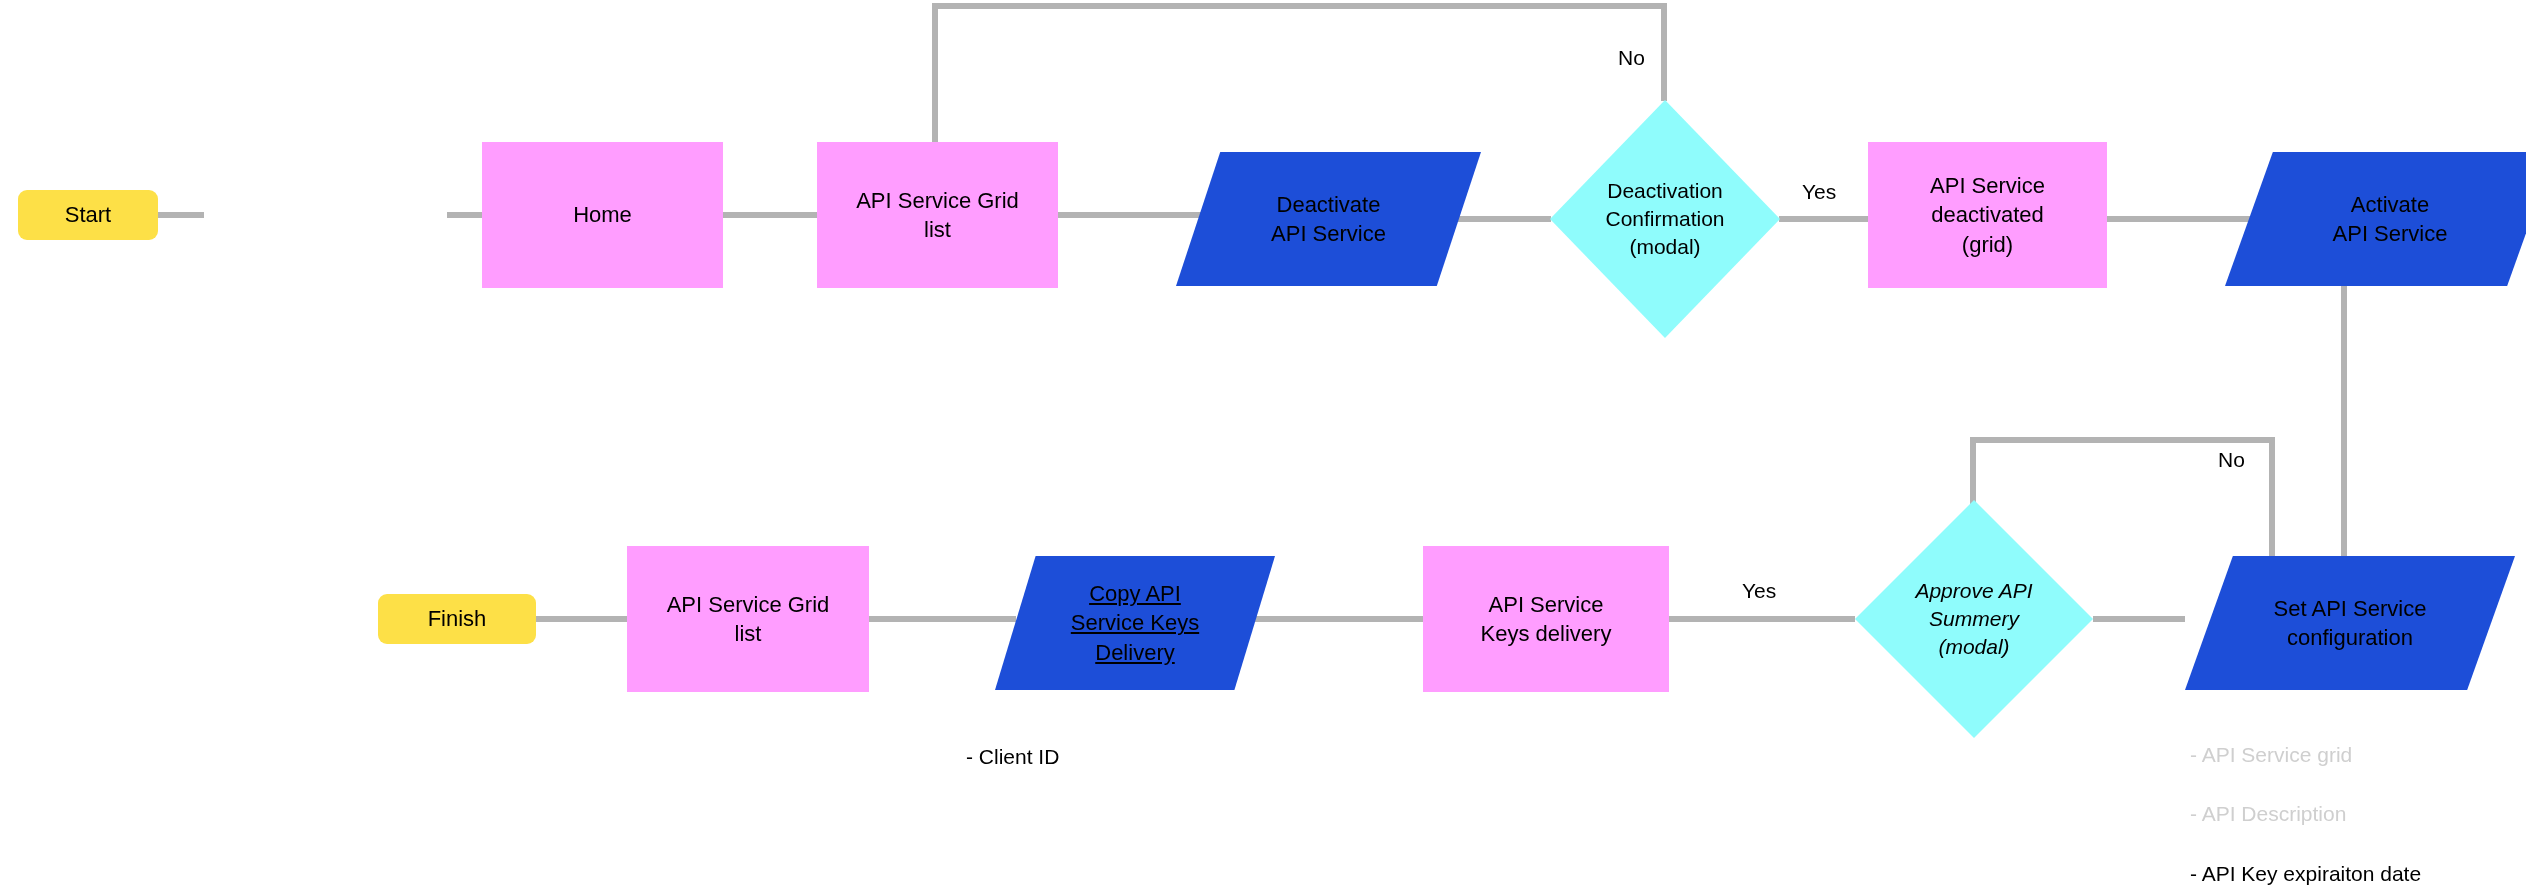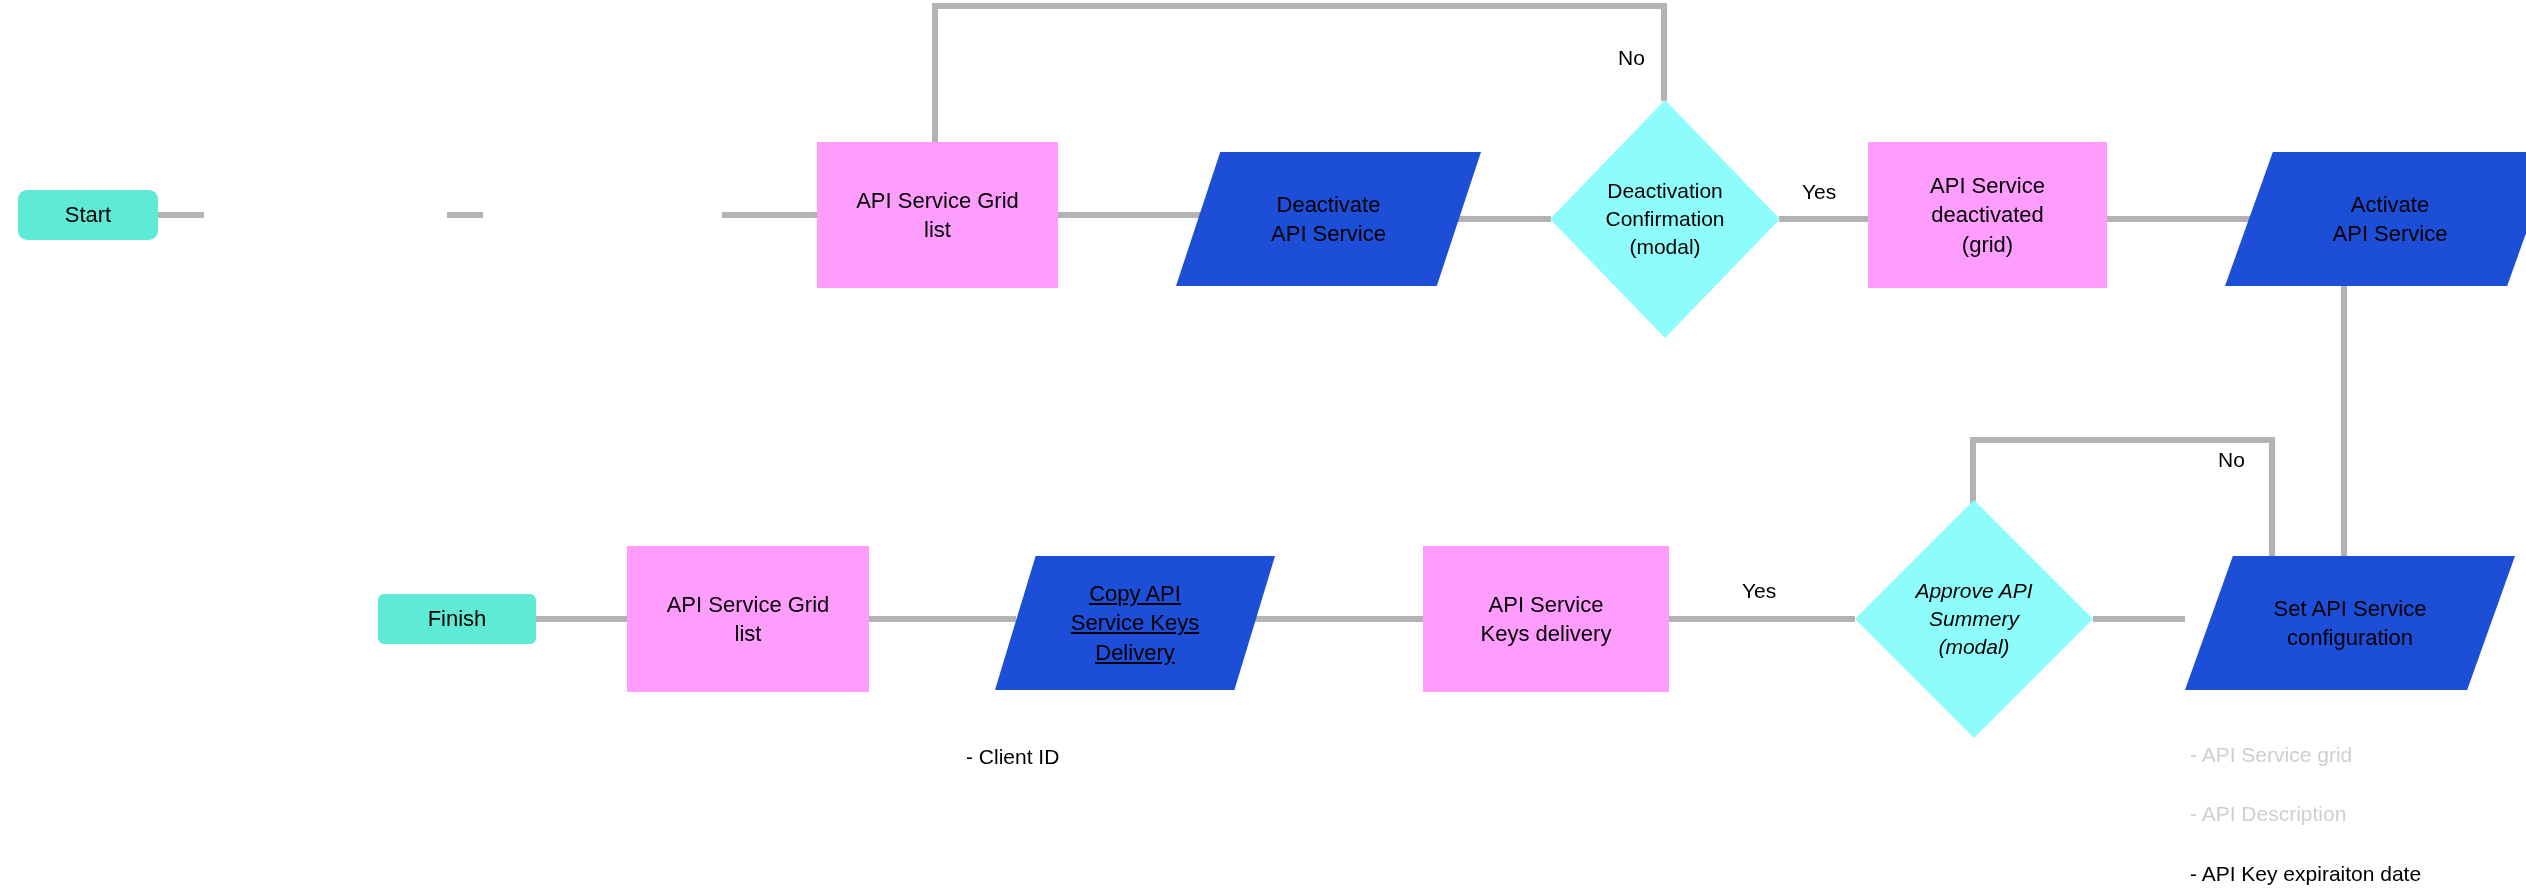--- a/index.html
+++ b/index.html
@@ -29,21 +29,21 @@
     align-items: center;
     justify-content: center;
     text-align: center;
     color: #000000;
     font-size: 22px;
     line-height: 1.32;
     white-space: pre-line;
     z-index: 3;
   }
   .node-terminator {
-    background: #5eead4;
+    background: #fde047;
     border-radius: 9px;
   }
   .node-process {
     background: #ff9dff;
   }
   .node-io {
     background: #1d4ed8;
     clip-path: polygon(14.5% 0%, 100% 0%, 85.5% 100%, 0% 100%);
   }
   .node-decision {
@@ -107,20 +107,23 @@
 
       <path d="M 535 619 L 627 619"></path>
     </g>
   </svg>
 
   <div class="node node-terminator" style="left:18px; top:190px; width:140px; height:50px;">
     <span>Start</span>
   </div>
 
 
+  <div class="node node-process" style="left:482px; top:142px; width:241px; height:146px;">
+    <span>Home</span>
+  </div>
 
   <div class="node node-process" style="left:817px; top:142px; width:241px; height:146px;">
     <span>API Service Grid
 list</span>
   </div>
 
   <div class="node node-io" style="left:1176px; top:152px; width:305px; height:134px;">
     <span>Deactivate
 API Service</span>
   </div>
@@ -135,21 +138,21 @@
     <span>API Service
 deactivated
 (grid)</span>
   </div>
 
   <div class="node node-io" style="left:2225px; top:152px; width:330px; height:134px;">
     <span>Activate
 API Service</span>
   </div>
 
-  <div class="node node-terminator" style="left:378px; top:594px; width:158px; height:50px;border-radius:6px;">
+  <div class="node node-terminator" style="left:378px; top:594px; width:158px; height:50px;">
     <span>Finish</span>
   </div>
 
   <div class="node node-process" style="left:627px; top:546px; width:242px; height:146px;">
     <span>API Service Grid
 list</span>
   </div>
 
   <div class="node node-io" style="left:995px; top:556px; width:280px; height:134px;text-decoration:underline;">
     <span>Copy API

